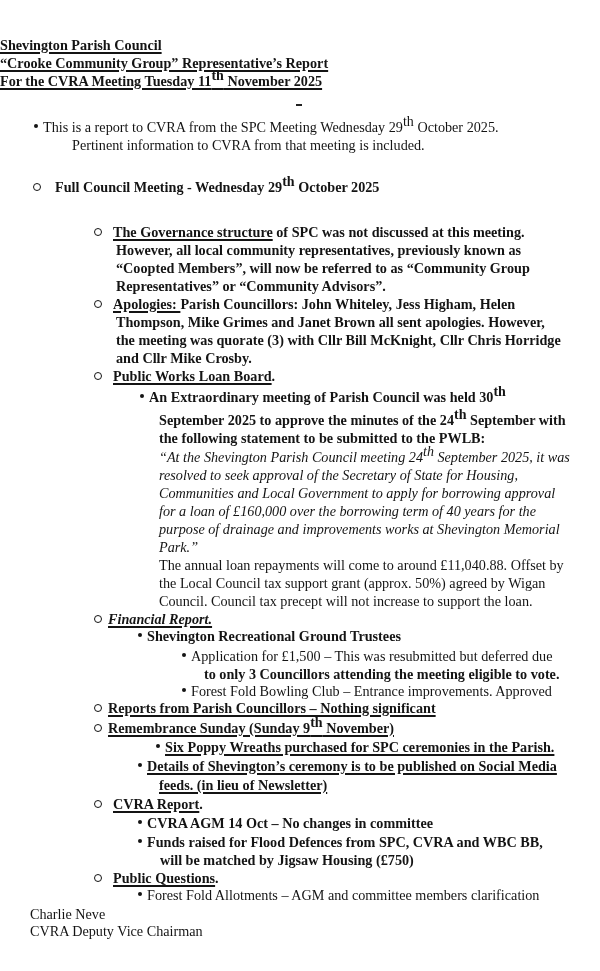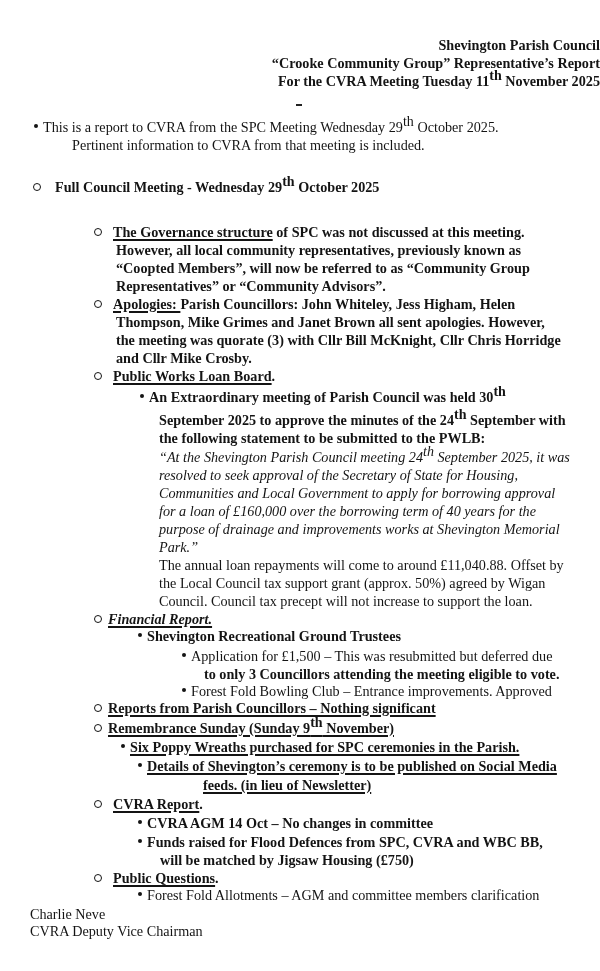--- a/index.html
+++ b/index.html
@@ -4,21 +4,21 @@
 <style>
   html, body { margin: 0; padding: 0; }
   body {
     width: 600px; height: 971px; background: #ffffff; position: relative; overflow: hidden;
     font-family: "Liberation Serif", "DejaVu Serif", serif; color: #141414;
   }
   .line { position: absolute; white-space: nowrap; font-size: 14.2px; line-height: 17px; }
   .b { font-weight: bold; }
   .i { font-style: italic; }
   .u { text-decoration: underline; text-decoration-thickness: 1.5px; text-underline-offset: 2px; }
-  .title { font-weight: bold; text-decoration-thickness: 1.5px; text-underline-offset: 2px; text-align: right; width: 600px; left: 40px; }
+  .title { font-weight: bold; text-decoration: underline; text-decoration-thickness: 1.5px; text-underline-offset: 2px; text-align: left; width: 600px; left: 40px; }
   sup { font-size: 14px; line-height: 0; vertical-align: super; }
   .circ { display: inline-block; width: 8px; height: 8px; border: 1.6px solid #141414; border-radius: 50%; box-sizing: border-box; vertical-align: 1px; margin-right: 14px; }
   .dot { display: inline-block; width: 4px; height: 4px; background: #141414; border-radius: 50%; vertical-align: 4px; margin-right: 5px; }
   .dash { position: absolute; left: 296px; top: 104px; width: 6px; height: 2px; background: #222; }
 </style>
 </head>
 <body>
 
 <div class="line title" style="top:37px; left:0;">Shevington Parish Council</div>
 <div class="line title" style="top:55px; left:0;">“Crooke Community Group” Representative’s Report</div>
@@ -60,23 +60,23 @@
 
 <div class="line b u" style="top:611px; left:94px;font-style:italic;"><span class="circ" style="margin-right:6px;"></span><span>Financial Report.</span></div>
 <div class="line b" style="top:628px; left:138px;"><span class="dot"></span><span>Shevington Recreational Ground Trustees</span></div>
 <div class="line" style="top:648px; left:182px;"><span class="dot"></span><span>Application for £1,500 – This was resubmitted but deferred due</span></div>
 <div class="line" style="top:666px; left:204px;font-weight:bold;">to only 3 Councillors attending the meeting eligible to vote.</div>
 <div class="line" style="top:683px; left:182px;"><span class="dot"></span><span>Forest Fold Bowling Club – Entrance improvements. Approved</span></div>
 
 <div class="line b u" style="top:700px; left:94px;"><span class="circ" style="margin-right:6px;"></span><span>Reports from Parish Councillors – Nothing significant</span></div>
 
 <div class="line b u" style="top:720px; left:94px;"><span class="circ" style="margin-right:6px;"></span><span>Remembrance Sunday (Sunday 9</span><sup>th</sup><span> November)</span></div>
-<div class="line b u" style="top:739px; left:121px;"><span class="dot"></span><span>Six Poppy Wreaths purchased for SPC ceremonies in the Parish.</span></div>
+<div class="line b u" style="top:739px; left:156px;"><span class="dot"></span><span>Six Poppy Wreaths purchased for SPC ceremonies in the Parish.</span></div>
 <div class="line b u" style="top:758px; left:138px;"><span class="dot"></span><span>Details of Shevington’s ceremony is to be published on Social Media</span></div>
-<div class="line b u" style="top:777px; left:159px;margin-left:44px;">feeds. (in lieu of Newsletter)</div>
+<div class="line b u" style="top:777px; left:159px;">feeds. (in lieu of Newsletter)</div>
 
 <div class="line b" style="top:796px; left:94px;"><span class="circ" style="margin-right:11px;"></span><span class="u">CVRA Report</span><span>.</span></div>
 <div class="line b" style="top:815px; left:138px;"><span class="dot"></span><span>CVRA AGM 14 Oct – No changes in committee</span></div>
 <div class="line b" style="top:834px; left:138px;"><span class="dot"></span><span>Funds raised for Flood Defences from SPC, CVRA and WBC BB,</span></div>
 <div class="line b" style="top:852px; left:160px;">will be matched by Jigsaw Housing (£750)</div>
 
 <div class="line b" style="top:870px; left:94px;"><span class="circ" style="margin-right:11px;"></span><span class="u">Public Questions</span><span>.</span></div>
 <div class="line" style="top:887px; left:138px;"><span class="dot"></span><span>Forest Fold Allotments – AGM and committee members clarification</span></div>
 
 <div class="line" style="top:906px; left:30px;">Charlie Neve</div>

